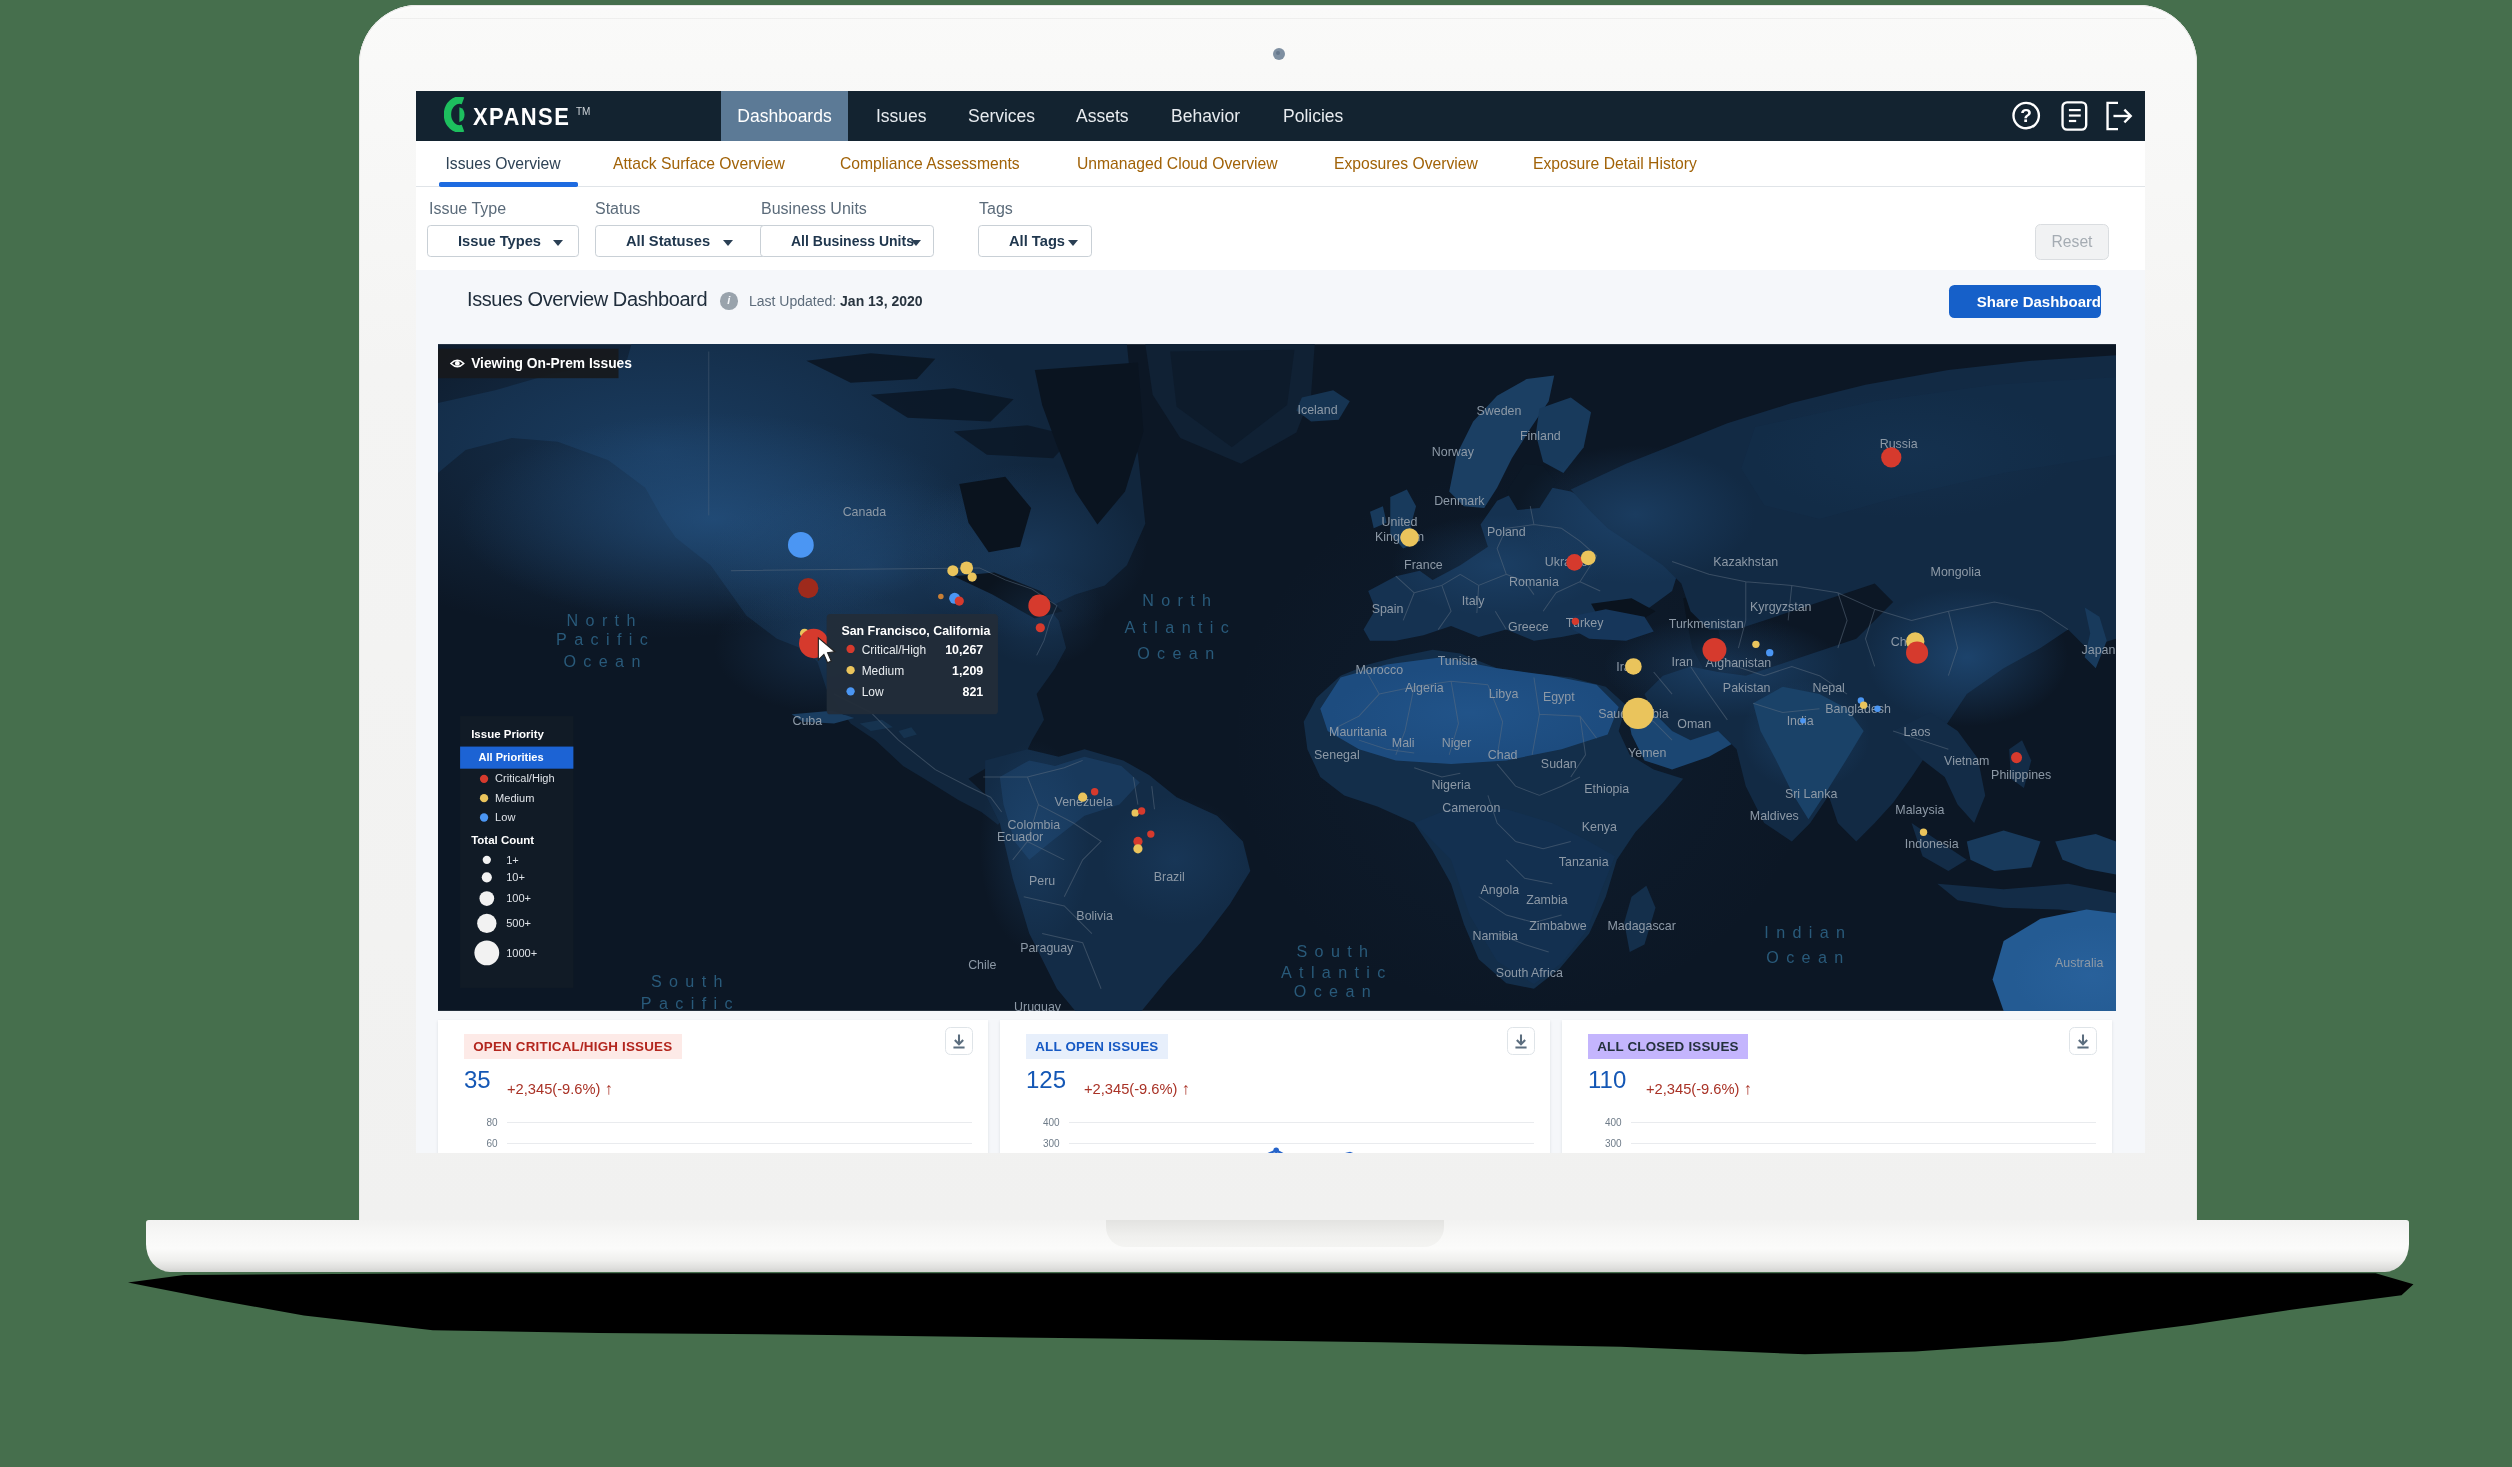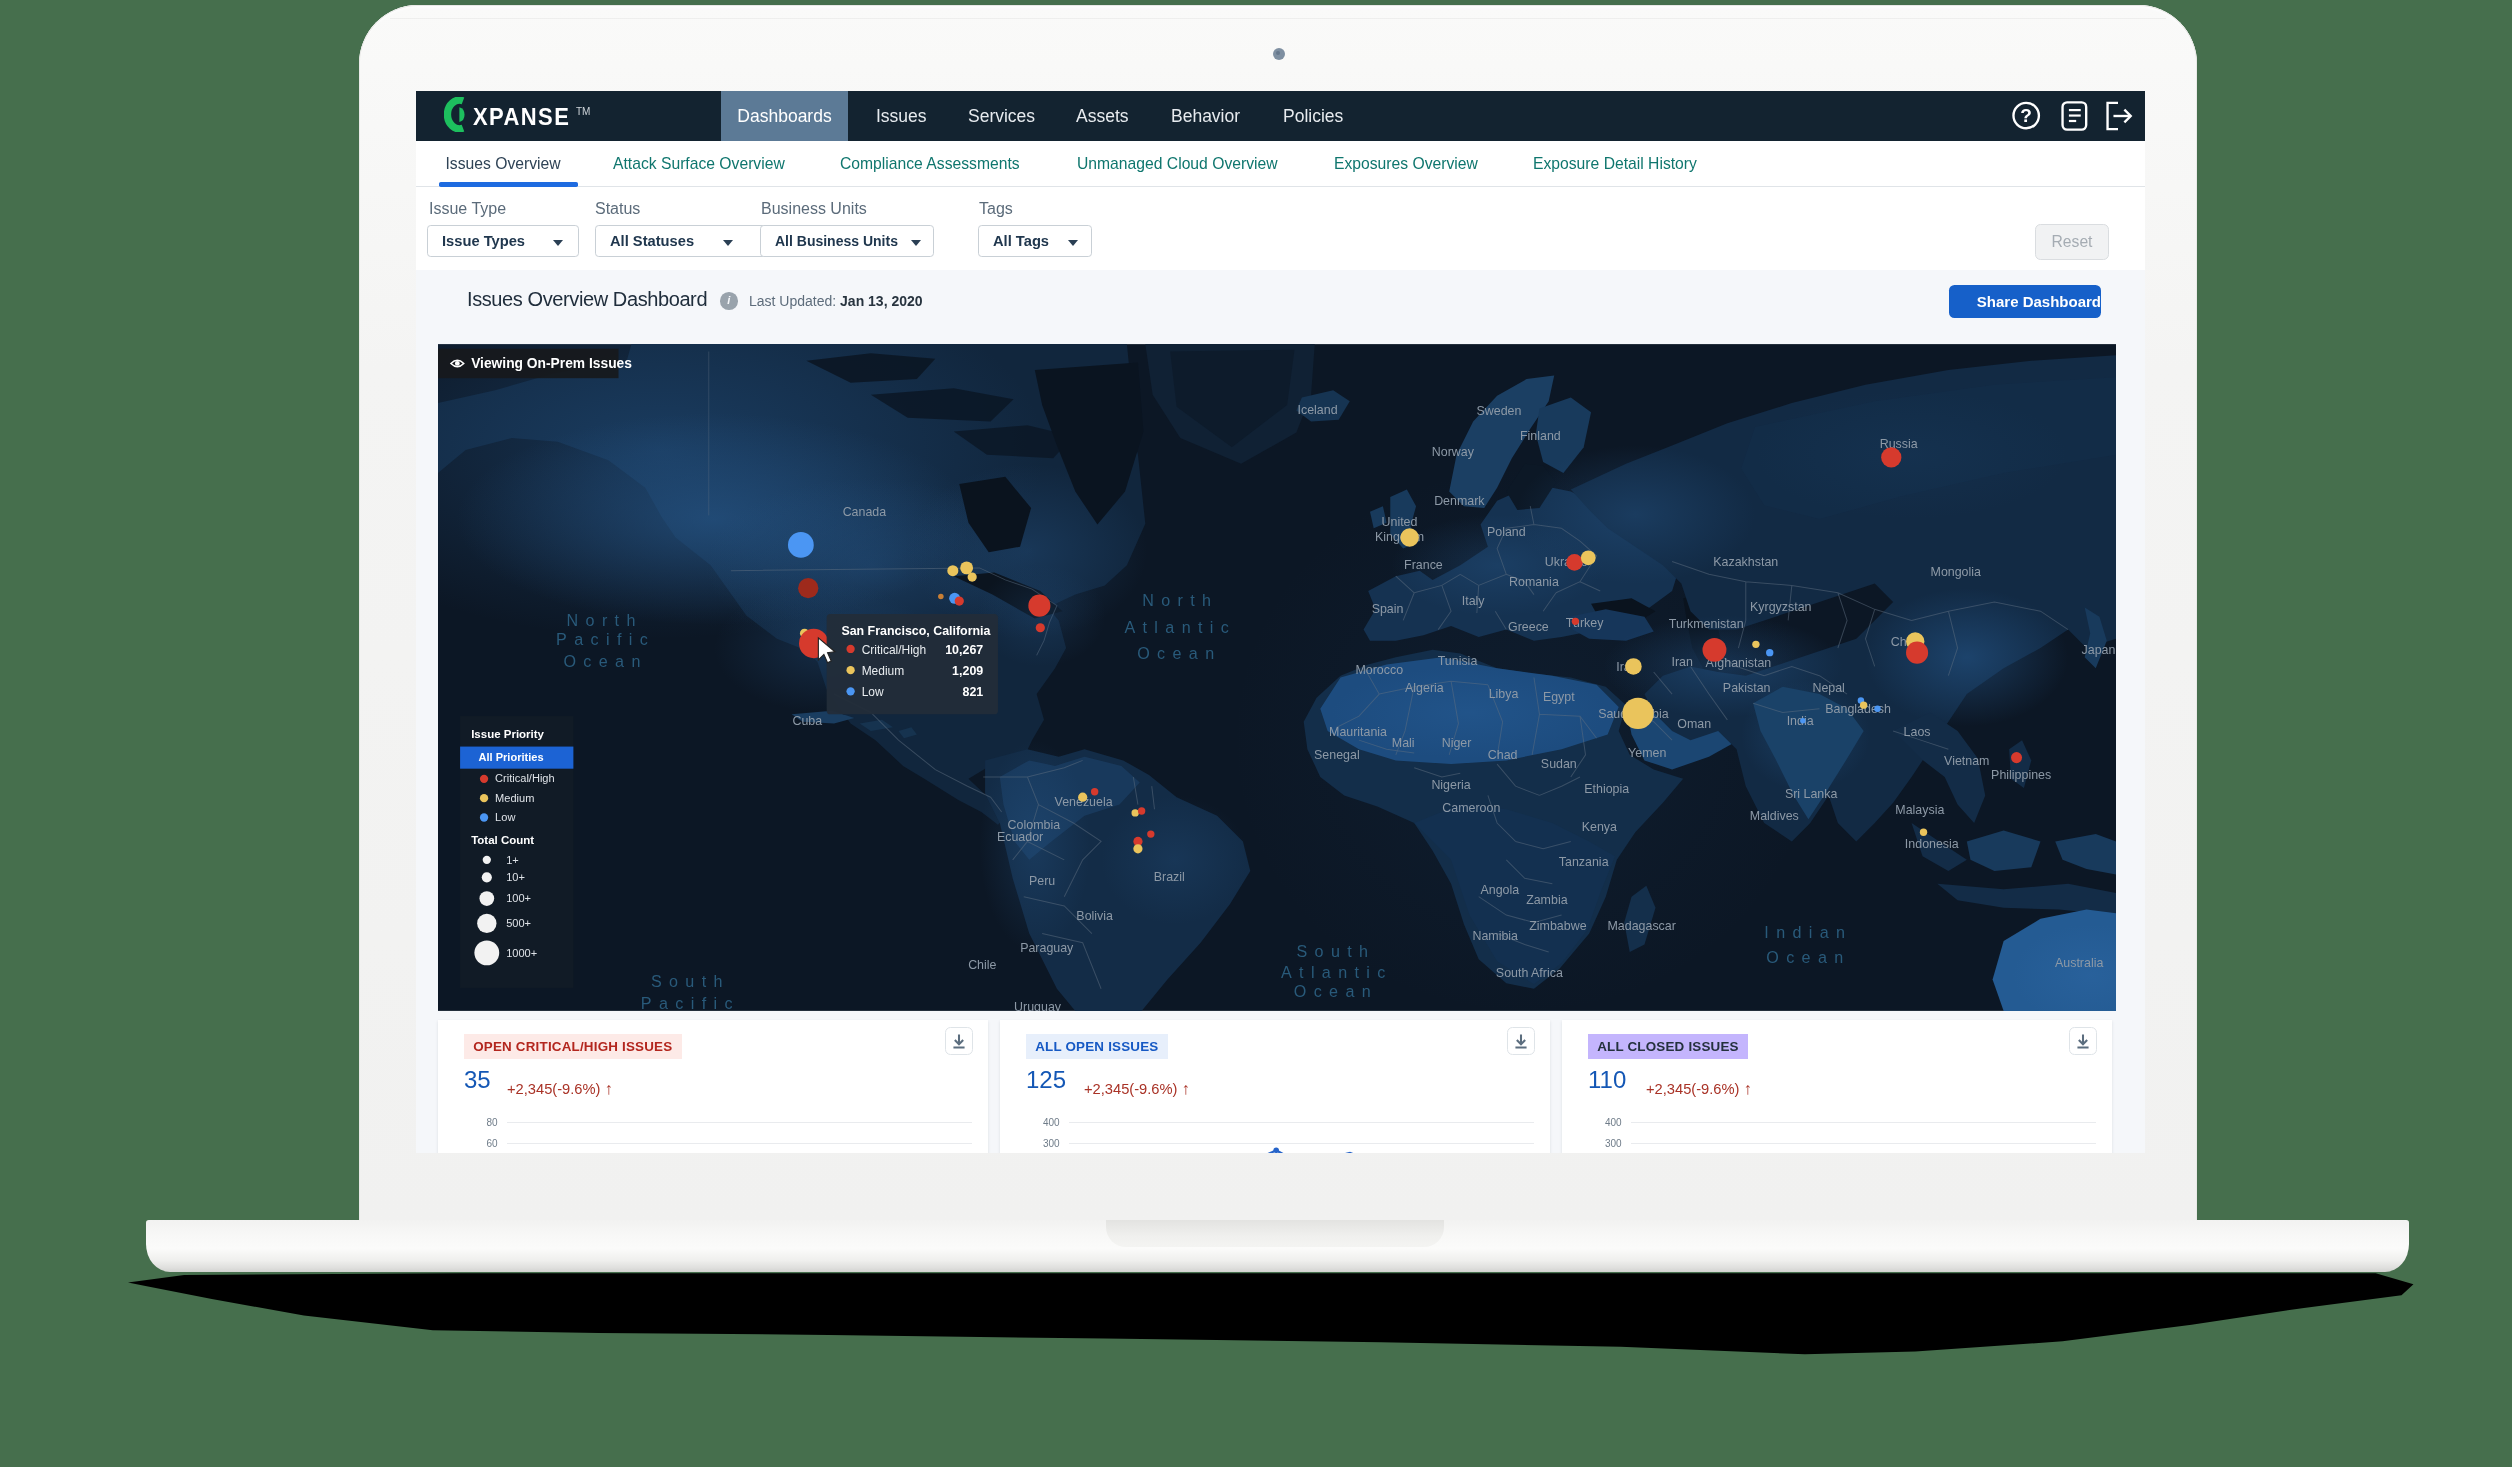--- a/index.html
+++ b/index.html
@@ -20,27 +20,27 @@
   
   #nav{position:absolute;left:0;top:0;width:1729px;height:50px;background:#132330}
   .nitem{position:absolute;top:0;height:50px;line-height:50px;color:#e7ebef;font-size:17.5px}
   #navactive{position:absolute;left:305px;top:0;width:127px;height:50px;background:#5c7a96;color:#fff;
     text-align:center;line-height:50px;font-size:17.5px}
   #xpansetxt{position:absolute;left:57px;top:0;height:50px;line-height:52px;color:#fff;font-size:22px;
     font-weight:bold;letter-spacing:1.4px;transform:scaleY(1.08)}
   #tm{position:absolute;left:160px;top:15px;color:#cfd5da;font-size:10px}
   
   #tabs{position:absolute;left:0;top:50px;width:1729px;height:46px;background:#fff;border-bottom:0.9px solid #e0e4e8}
-  .tab{position:absolute;top:0;height:45px;line-height:45px;font-size:15.7px;color:#0f766e}
+  .tab{position:absolute;top:0;height:45px;line-height:45px;font-size:15.7px;color:#a16207}
   #underline{position:absolute;left:23px;top:41px;width:139px;height:4.6px;background:#1e6be0;border-radius:1.8px}
   
   #filters{position:absolute;left:0;top:96px;width:1729px;height:83px;background:#fff}
   .flabel{position:absolute;top:13px;font-size:16px;color:#5b6b7a}
   .fbox{position:absolute;top:38px;height:32px;border:0.9px solid #c9d0d6;border-radius:3.7px;background:#fff;
-    font-size:14.7px;color:#20374e;font-weight:bold;line-height:30px;padding-left:14px}
+    font-size:14.7px;color:#20374e;font-weight:bold;line-height:30px;padding-left:30px}
   .caret{position:absolute;top:14px;width:0;height:0;border-left:5px solid transparent;
     border-right:5px solid transparent;border-top:6px solid #2a3f54}
   #reset{position:absolute;left:1619px;top:37px;width:74px;height:36px;background:#f1f2f3;border:1.8px solid #dadde0;
     border-radius:5.5px;color:#a5acb3;font-size:15.7px;text-align:center;line-height:33px}
   
   #graybody{position:absolute;left:0;top:179px;width:1729px;height:883px;background:#f5f7fa}
   #title{position:absolute;left:51px;top:197px;font-size:20px;letter-spacing:-0.4px;color:#202e3c}
   #infoi{position:absolute;left:304px;top:201px;width:17.5px;height:17.5px;border-radius:50%;background:#99a3ac;
     color:#f5f7fa;font-size:11px;font-weight:bold;text-align:center;line-height:17.5px;font-style:italic}
   #lastupd{position:absolute;left:333px;top:202px;font-size:14px;color:#5d6c7b}

